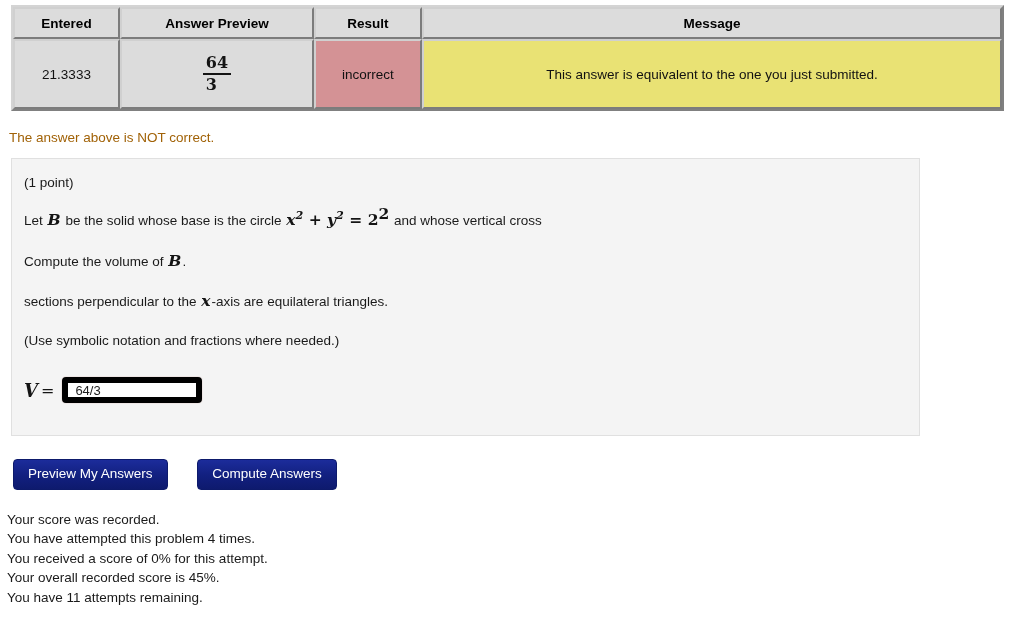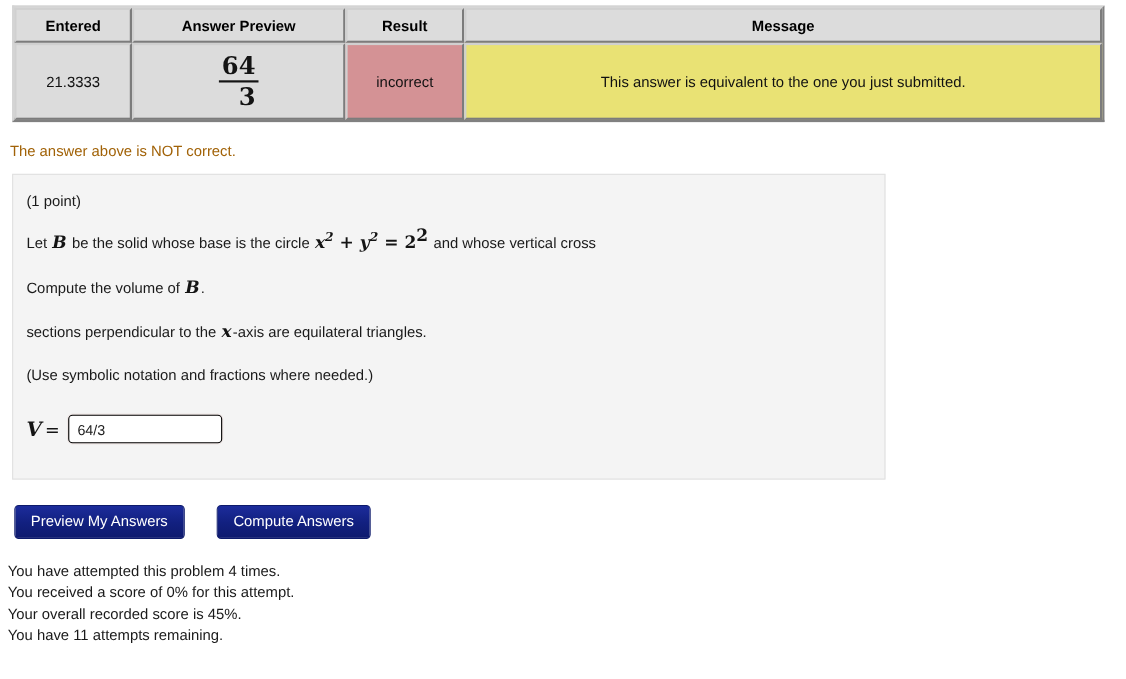--- a/index.html
+++ b/index.html
@@ -60,26 +60,26 @@
     font-size: 13.5px;
   }
   td.cell-message {
     background: #e9e274;
     color: #1d1d1d;
     font-size: 13.5px;
   }
   .frac {
     display: inline-block;
     vertical-align: middle;
-    text-align: right;
+    text-align: left;
     font-family: "DejaVu Serif", "Liberation Serif", serif;
     font-weight: bold;
     font-style: normal;
     line-height: 1.12;
-    font-size: 22px;
+    font-size: 16px;
     color: #141414;
   }
   .frac .num { display: block; padding: 0 3px 1px; }
   .frac .bar { display: block; height: 1.5px; background: #141414; }
   .frac .den { display: block; padding: 1px 3px 0; }
   .sup {
     font-size: 0.72em;
     vertical-align: super;
     line-height: 0;
   }
@@ -92,21 +92,21 @@
     font-size: 13.5px;
     color: #a16207;
     font-family: Liberation Sans, sans-serif;
   }
 
   
   .panel {
     position: absolute;
     left: 11px;
     top: 158px;
-    width: 794px;
+    width: 909px;
     height: 278px;
     background: #f4f4f4;
     border: 1px solid #e0e0e0;
     box-sizing: border-box;
   }
   .panel-inner { padding: 16px 12px 0 12px; }
   .p-line {
     font-size: 13.5px;
     color: #1a1a1a;
     margin: 0 0 22px 0;
@@ -145,21 +145,21 @@
   .eq-sign {
     font-family: "DejaVu Serif", "Liberation Serif", serif;
     font-size: 16px;
     color: #141414;
     margin-right: 8px;
   }
   input.answer-input {
     width: 140px;
     height: 26px;
     box-sizing: border-box;
-    border: 1px solid #000000;
+    border: 6px solid #000000;
     border-radius: 4px;
     background: #ffffff;
     font-family: "Liberation Sans", sans-serif;
     font-size: 13px;
     color: #222;
     padding: 2px 7px;
     outline: none;
     box-shadow: 0 0 0 1px rgba(200,128,127,0.12);
   }
 
@@ -259,17 +259,18 @@
 
   </div>
 </div>
 
 <div class="buttons">
   <button class="btn">Preview My Answers</button>
   <button class="btn">Compute Answers</button>
 </div>
 
 <div class="footer">
+  <div>Your score was recorded.</div>
   <div>You have attempted this problem 4 times.</div>
   <div>You received a score of 0% for this attempt.</div>
   <div>Your overall recorded score is 45%.</div>
   <div>You have 11 attempts remaining.</div>
 </div>
 
 </body></html>

